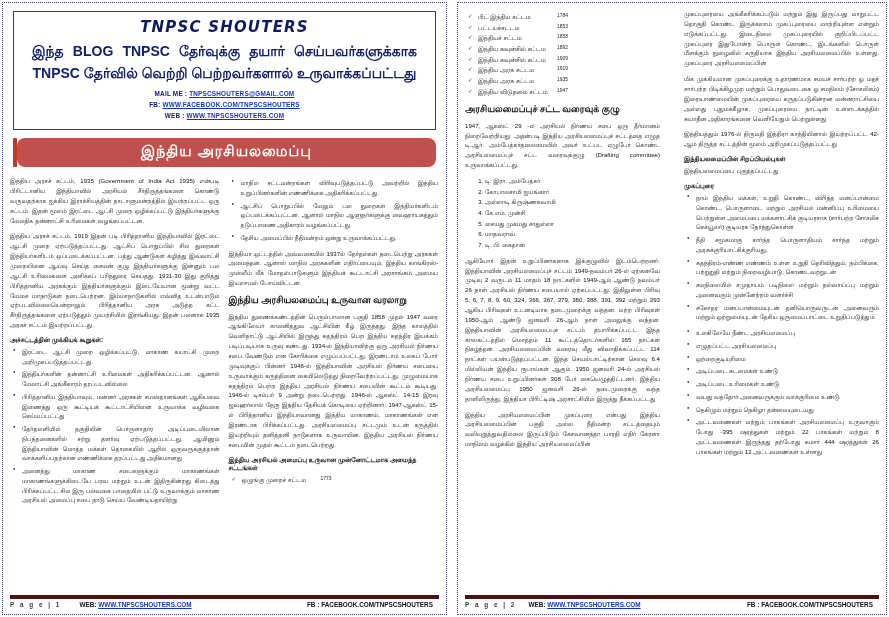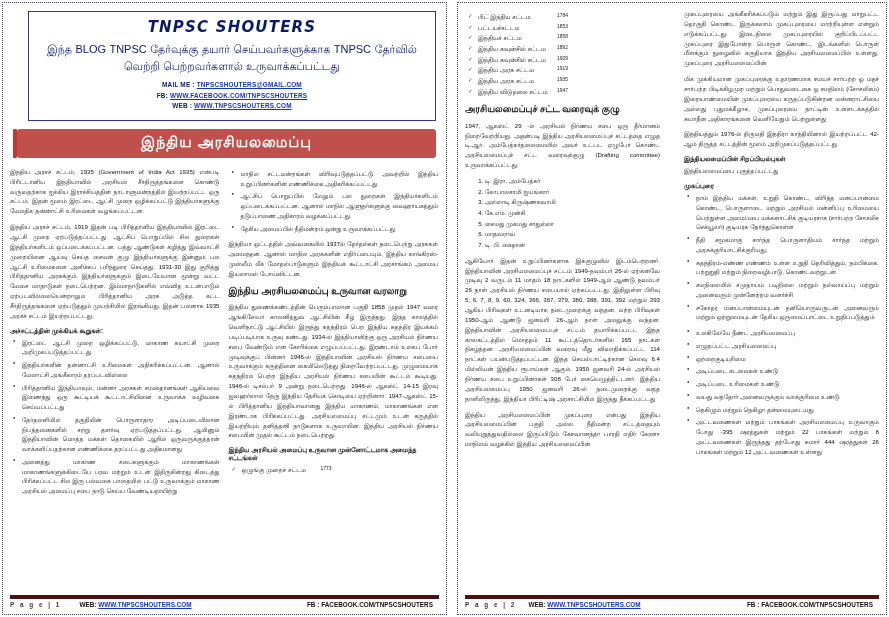--- a/index.html
+++ b/index.html
@@ -14,49 +14,49 @@
     box-sizing:border-box;
     padding:6px 7px 0 7px;
     overflow:hidden;
   }
   .page.left{width:445px;height:613px;}
   .page.right{width:430px;height:613px;}
 
   
   .masthead{
     border:1px solid #2b3a8f;
-    margin:2px 3px 8px 18px;
+    margin:2px 3px 8px 3px;
     padding:6px 4px 8px 4px;
     text-align:center;
   }
   .brand{
     font-family:"DejaVu Sans",sans-serif;
     font-weight:bold;
     font-size:15px;
     letter-spacing:1.2px;
     color:#0d1b66;
     font-style:italic;
   }
   .tagline{
-    font-size:11px;color:#10206e;font-weight:normal;
+    font-size:14px;color:#10206e;font-weight:bold;
     line-height:1.55;margin-top:5px;padding:0 14px;
     text-align:justify;text-align-last:center;
   }
   .contact{font-size:6.4px;color:#12205f;font-weight:bold;margin-top:5px;line-height:1.65;letter-spacing:.2px;}
   .contact a{color:#1435c4;text-decoration:underline;}
   .contact .lbl{color:#10206e;text-decoration:none;}
 
   
   .banner-wrap{display:flex;align-items:stretch;margin:0 3px 9px 3px;}
   .banner-bar{width:4px;background:#c0392b;border-radius:1px;}
   .banner{
     flex:1;background:#c0504d;color:#fff;
     text-align:center;font-size:14.5px;font-weight:bold;
     padding:5px 0 6px 0;letter-spacing:1px;
-    border-radius:3px;
+    border-radius:8px;
   }
 
   
   .cols{display:flex;gap:9px;}
   .col{width:calc(50% - 5px);}
   .page.right .cols{gap:24px;}
 
   .body-txt{
     font-size:6.1px;line-height:1.62;color:#111;
     text-align:justify;margin:0 0 6px 0;

